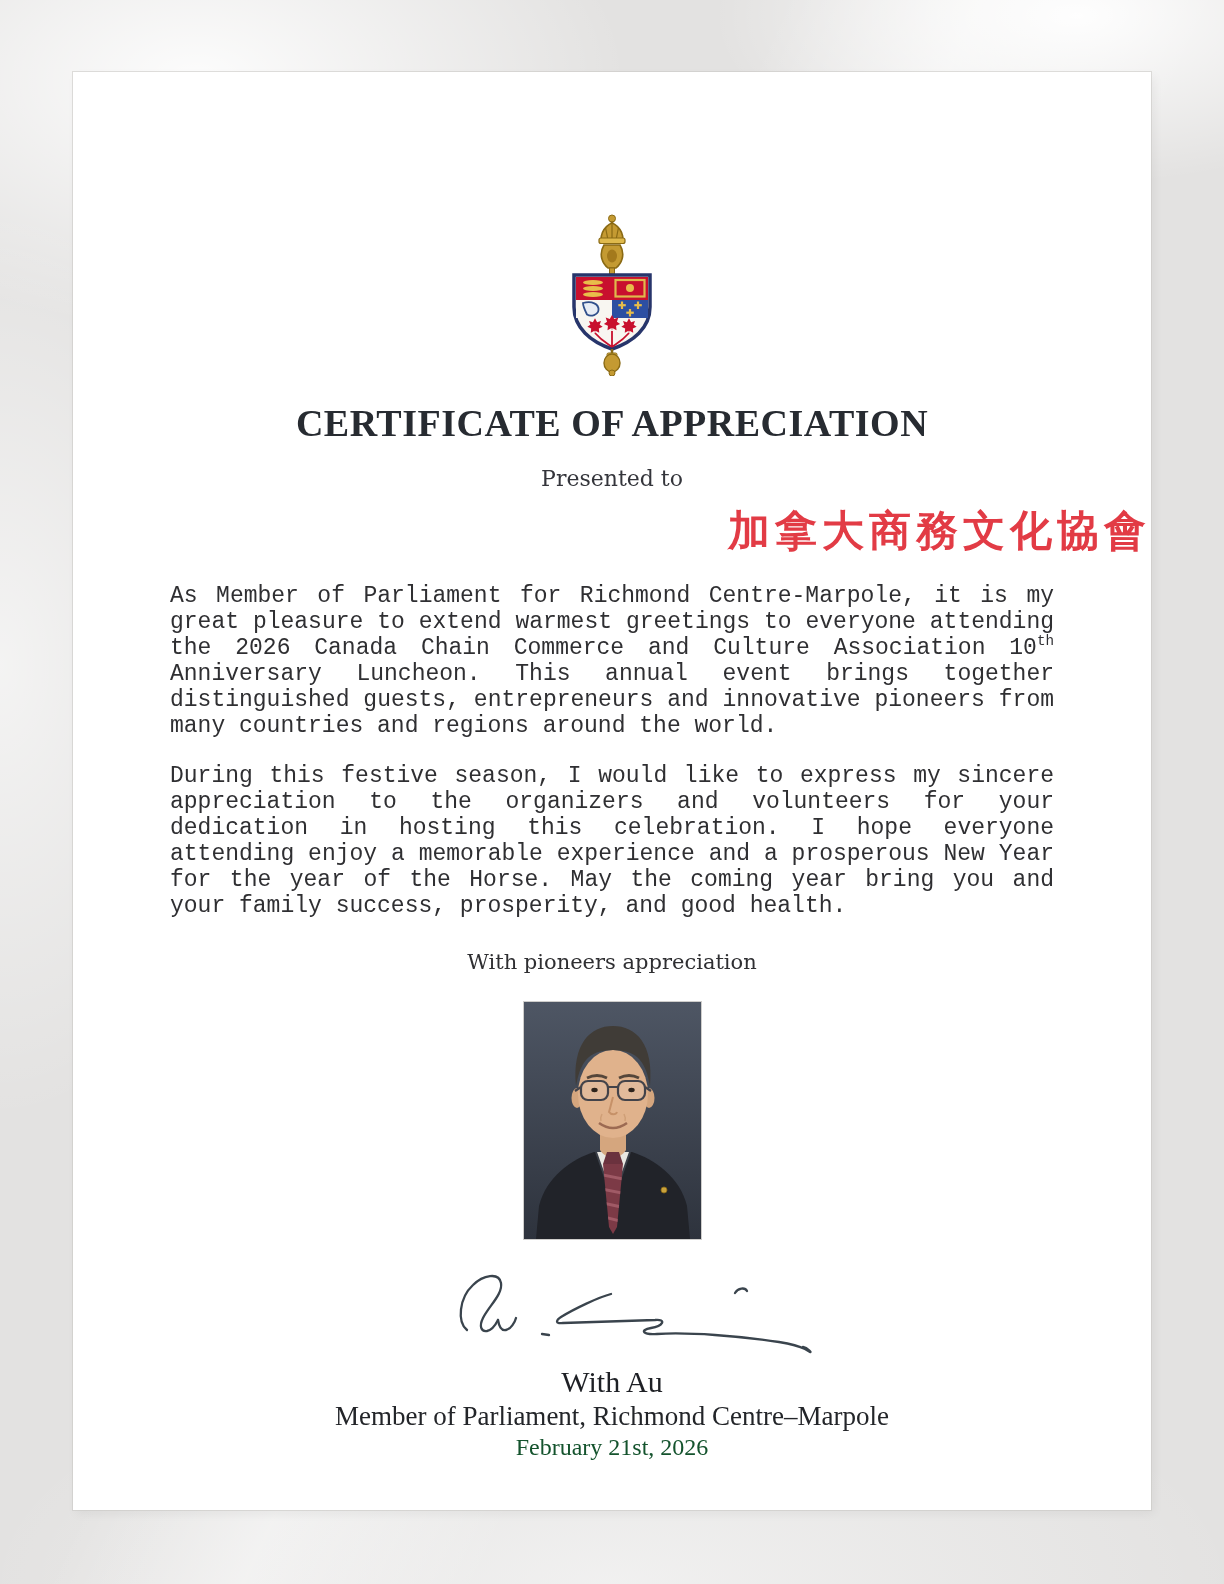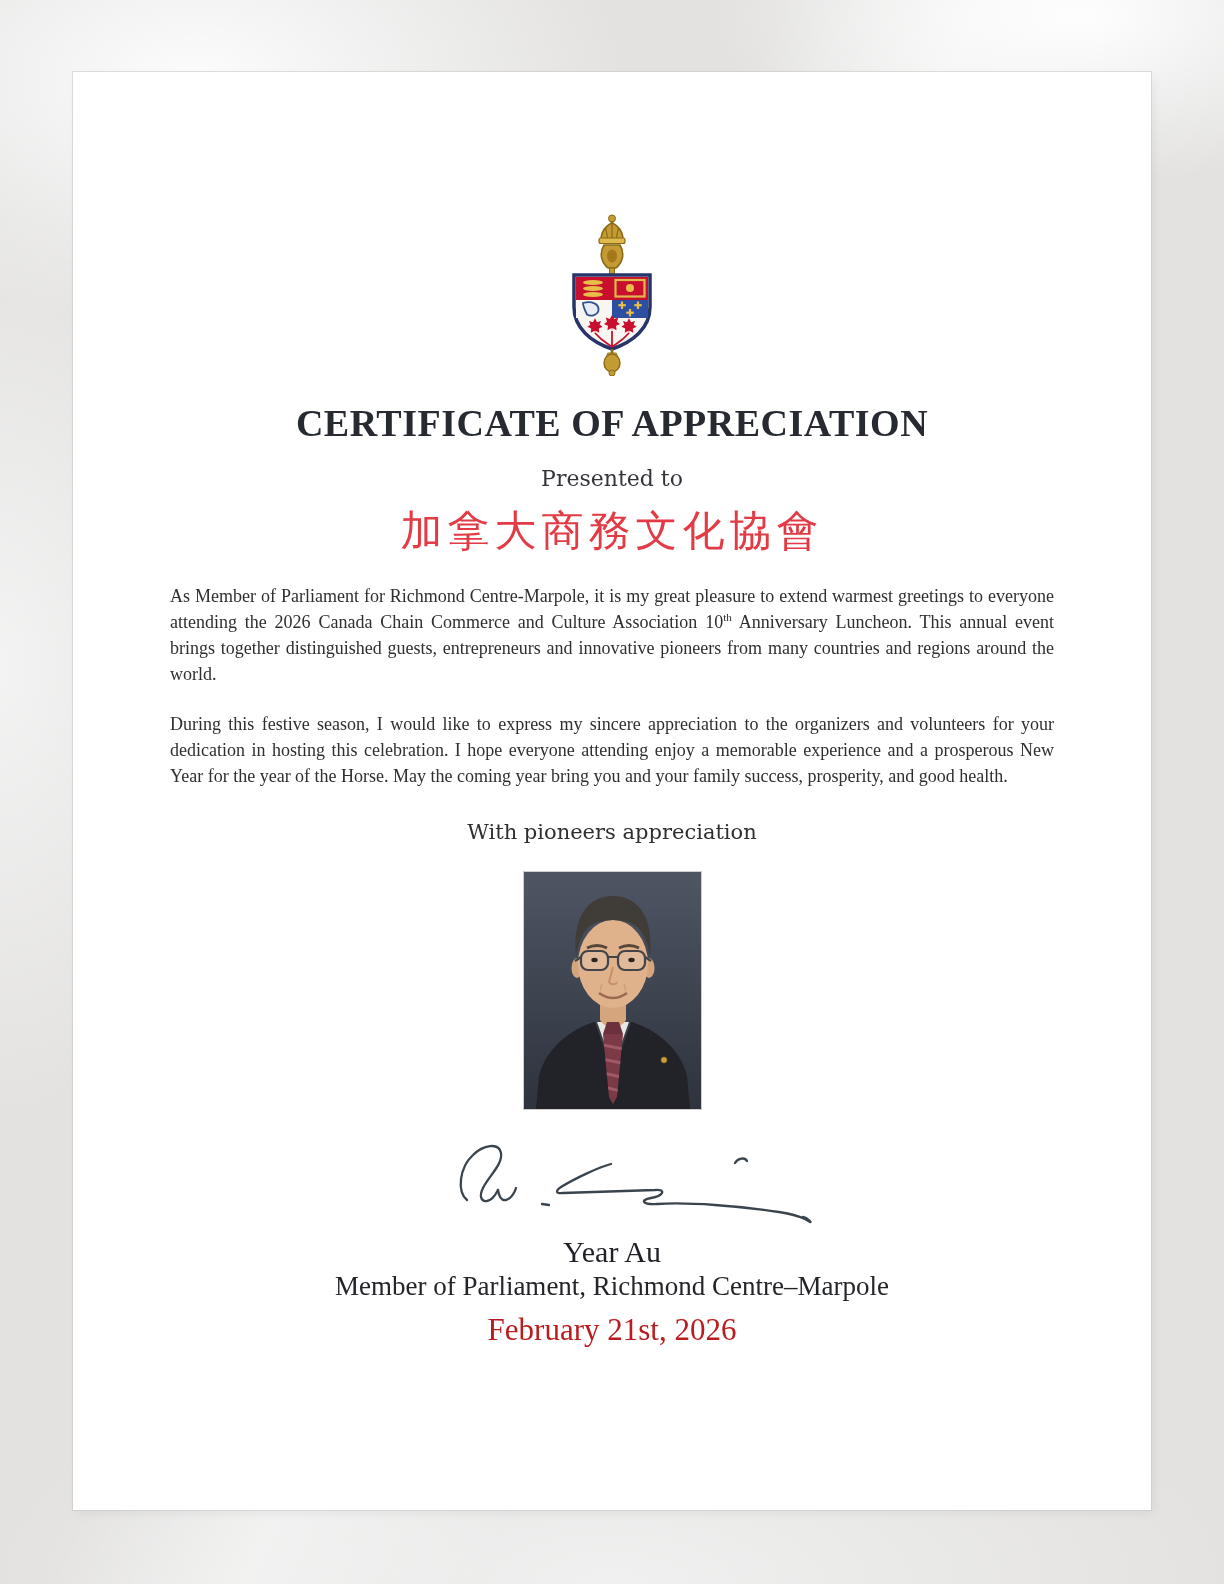--- a/index.html
+++ b/index.html
@@ -20,35 +20,35 @@
     box-shadow:0 0 0 1px rgba(200,198,195,.55), 3px 4px 10px rgba(0,0,0,.05);
   }
   .crest { display:block; margin:142px auto 0; }
   .cert-title {
     margin:26px 0 0; font-size:38px; line-height:1.15; font-weight:700;
     letter-spacing:.5px; color:#272b31; font-family:"Liberation Serif", serif;
   }
   .presented { margin-top:20px; font-size:22px; line-height:1.2; color:#34353b;
     font-family:"DejaVu Serif", serif; }
   .recipient {
-    margin-top:12px; font-size:42px; line-height:1.3; font-weight:400;
-    letter-spacing:5px; color:#e23b45;
+    margin-top:12px; font-size:42px; line-height:1.3; font-weight:700;
+    letter-spacing:5px; color:#e23b45;text-align:right;
   }
   .body-text {
     width:884px; margin:24px auto 0; text-align:justify;
-    font-family:Liberation Serif, serif; font-size:18px; line-height:26px; color:#2f2f32;
+    font-family:Liberation Mono, monospace; font-size:23px; line-height:26px; color:#2f2f32;
   }
   .body-text sup { font-size:.62em; line-height:0; vertical-align:super; }
   .closing { margin-top:30px; font-size:21px; line-height:26px; color:#2f2f32;
     font-family:"DejaVu Serif", serif; }
   .photo { display:block; margin:27px auto 0; outline:1px solid #cfcecc; }
   .signature { display:block; margin:25px 0 0 366px; }
   .sig-name { margin-top:0; font-size:30px; line-height:1.2; color:#1e2025; }
   .sig-title { margin-top:0; font-size:27px; line-height:1.2; color:#232529; }
-  .sig-date { margin-top:9px; font-size:31px; line-height:1.25; color:#b91c1c; }
+  .sig-date { margin-top:0; font-size:24px; line-height:1.25; color:#14532d; }
 </style>
 </head>
 <body>
 
 <div class="paper">
 
   <svg class="crest" width="100" height="162" viewBox="0 0 100 162" aria-hidden="true">
     <defs>
       <path id="leafP" d="M0 -9 L2.5 -4.5 L7 -6 L5.5 -1.5 L9 1 L4.5 3 L5 8 L0.5 5.5 L0 9 L-0.5 5.5 L-5 8 L-4.5 3 L-9 1 L-5.5 -1.5 L-7 -6 L-2.5 -4.5 Z"></path>
     </defs>
@@ -161,19 +161,19 @@
   <svg class="signature" width="380" height="100" viewBox="0 0 380 100" aria-hidden="true">
     <g fill="none" stroke="#3a444d" stroke-width="2.3" stroke-linecap="round" stroke-linejoin="round">
       <path d="M28 66 C18 58 20 34 34 21 C44 11 60 8 62 19 C64 30 50 42 44 54 C40 62 42 68 48 67 C53 66 57 60 59 56"></path>
       <path d="M59 56 C60 62 62 67 67 66 C72 65 76 58 77 54"></path>
       <path d="M103 70 L110 71"></path>
       <path d="M172 30 C160 33 135 45 122 53 C116 57 117 60 124 59 L216 56 C228 55 224 62 212 64 C200 66 204 71 218 70 C250 68 300 72 340 78 C352 80 360 82 366 85 L371 88 C373 89 369 84 364 83"></path>
       <path d="M296 29 C299 24 306 23 308 27"></path>
     </g>
   </svg>
 
-  <div class="sig-name">Year Au</div>
+  <div class="sig-name">With Au</div>
 
   <div class="sig-title">Member of Parliament, Richmond Centre–Marpole</div>
 
   <div class="sig-date">February 21st, 2026</div>
 
 </div>
 
 </body></html>

